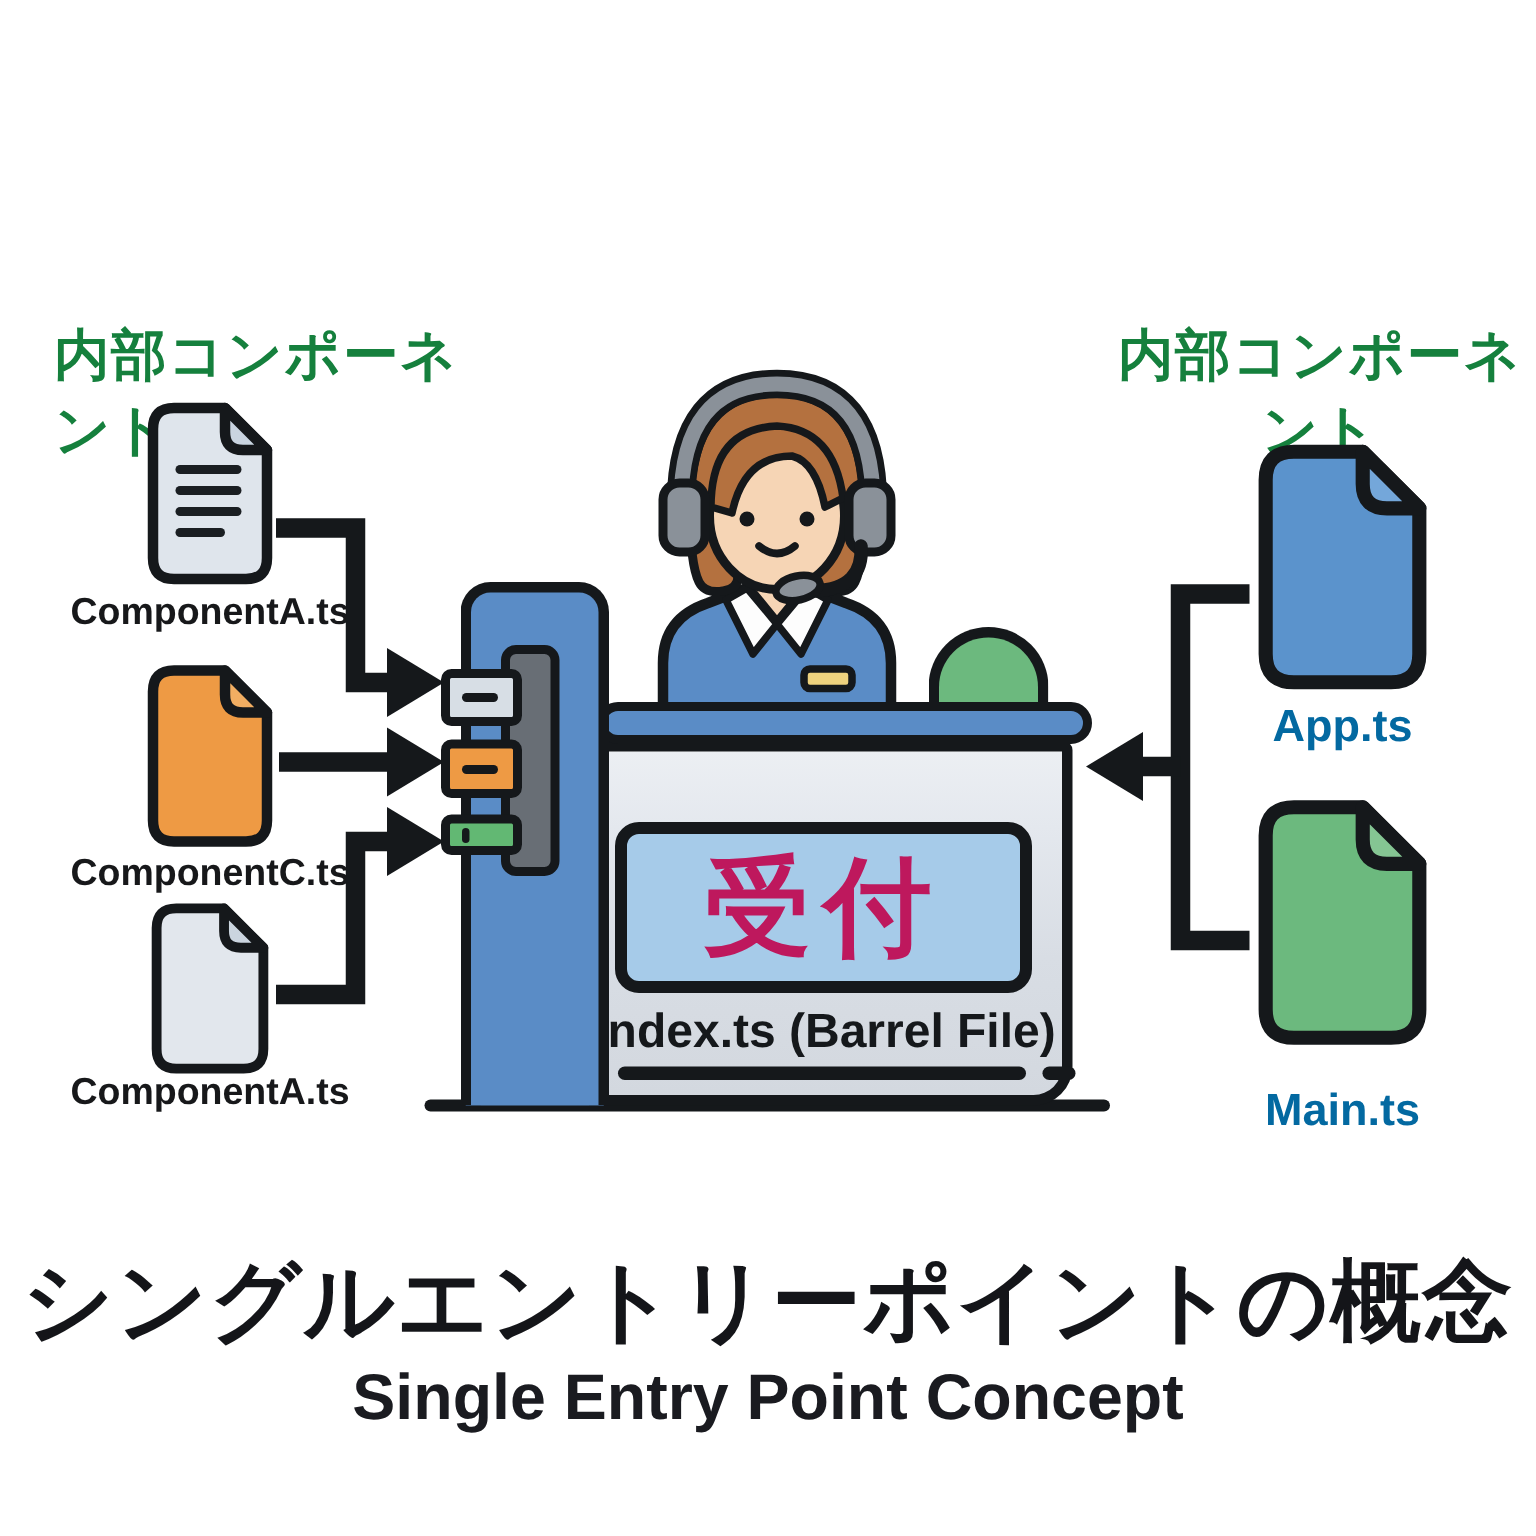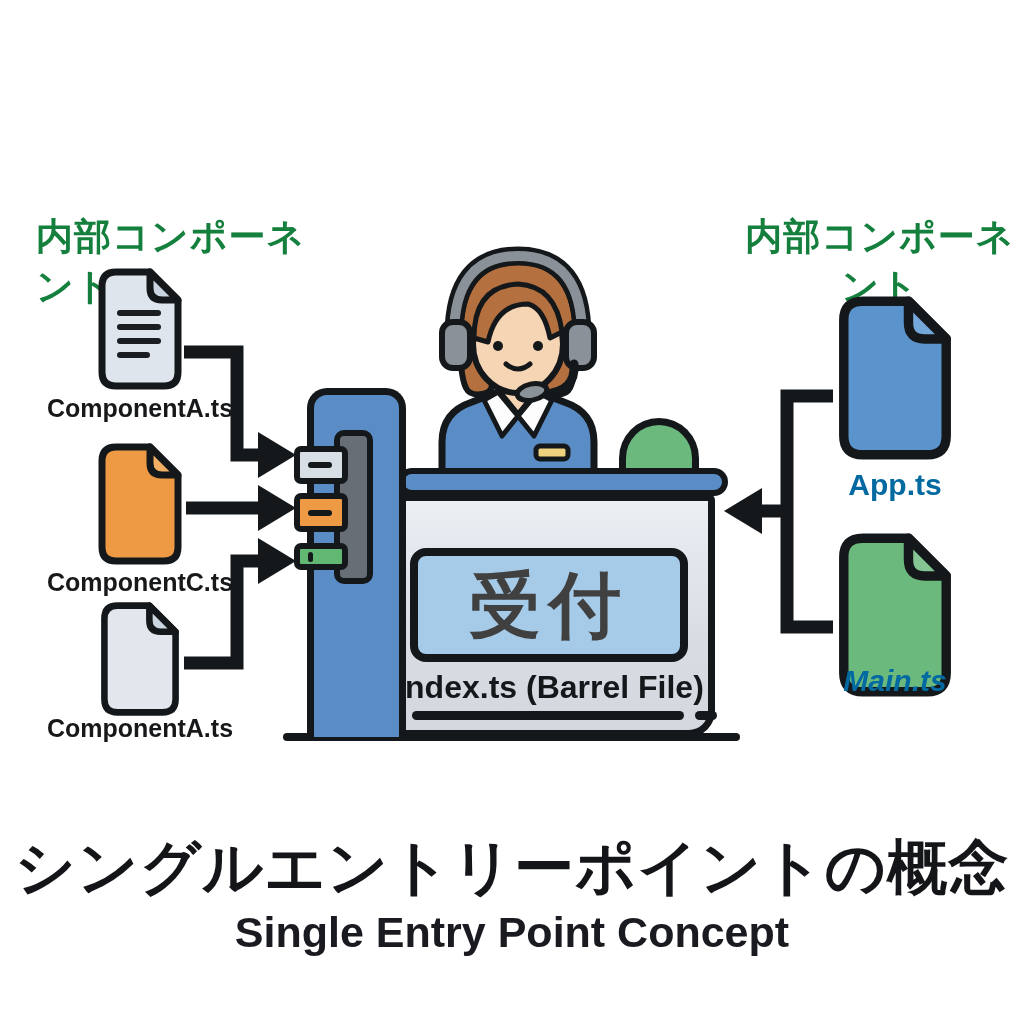--- a/index.html
+++ b/index.html
@@ -19,21 +19,21 @@
     border:7px solid #15181b;border-radius:4px 6px 26px 6px;z-index:3;}
   .counter{left:398px;top:468px;width:330px;height:28px;box-sizing:border-box;
     background:#5a8cc6;border:6px solid #15181b;border-radius:14px;z-index:4;}
   .panel{left:334px;top:430px;width:39px;height:154px;box-sizing:border-box;
     background:#686e75;border:6px solid #15181b;border-radius:10px;z-index:6;}
   .tab{box-sizing:border-box;border:6px solid #15181b;border-radius:7px;z-index:7;}
   .tab .dash{position:absolute;background:#15181b;border-radius:3px;}
   .sign{position:absolute;left:23px;top:47px;width:278px;height:114px;box-sizing:border-box;
     background:#a6cbe9;border:8px solid #15181b;border-radius:16px;
     display:flex;align-items:center;justify-content:center;}
-  .sign-text{font-size:72px;font-weight:bold;color:#404040;letter-spacing:8px;line-height:1;}
+  .sign-text{font-size:72px;font-weight:bold;color:#be185d;letter-spacing:8px;line-height:1;}
   .desk-caption{position:absolute;left:8px;top:168px;width:310px;text-align:center;
     font-size:32px;font-weight:bold;color:#15181b;}
   .desk-line{position:absolute;top:210px;height:9px;background:#15181b;border-radius:5px;}
   .bell{left:619px;top:418px;width:80px;height:56px;box-sizing:border-box;background:#6cb97e;
     border:7px solid #15181b;border-bottom:none;border-radius:40px 40px 0 0;z-index:1;}
   .ground{left:283px;top:733px;width:457px;height:8px;background:#15181b;border-radius:4px;z-index:2;}
   .title-jp{left:0;top:828px;width:1024px;text-align:center;font-size:60px;font-weight:bold;
     color:#141519;letter-spacing:1px;}
   .title-en{left:0;top:908px;width:1024px;text-align:center;font-size:43px;font-weight:bold;color:#1a1b20;}
   svg{display:block;}
@@ -83,21 +83,21 @@
     </g>
   </svg>
   <div class="abs file-label-lg" style="left:775px;top:468px;">App.ts</div>
 
   <svg class="abs" style="left:833px;top:530px;" width="124" height="170" viewBox="0 0 92 126">
     <g stroke="#15181b" stroke-width="7" stroke-linejoin="round">
       <path d="M 8,20 Q 8,6 22,6 L 56,6 L 84,34 L 84,106 Q 84,120 70,120 L 22,120 Q 8,120 8,106 Z" fill="#6cb97e"></path>
       <path d="M 56,6 L 56,22 Q 56,34 68,34 L 84,34 Z" fill="#85c593"></path>
     </g>
   </svg>
-  <div class="abs file-label-lg" style="left:775px;top:664px;font-style:italic;">Main.ts</div>
+  <div class="abs file-label-lg" style="left:775px;top:724px;">Main.ts</div>
 
   <svg class="abs" style="left:430px;top:246px;z-index:1;" width="176" height="236" viewBox="0 0 176 236">
     <g stroke="#15181b" stroke-linejoin="round" stroke-linecap="round">
       <path d="M 12,236 L 12,196 Q 12,166 42,156 L 68,146 L 88,170 L 108,146 L 134,156 Q 164,166 164,196 L 164,236 Z" fill="#5a8cc6" stroke-width="7"></path>
       <path d="M 70,132 L 106,132 L 106,146 L 88,168 L 70,146 Z" fill="#f6d5b5" stroke-width="5"></path>
       <path d="M 68,146 L 88,170 L 72,190 L 54,154 Z" fill="#fdfdfd" stroke-width="5"></path>
       <path d="M 108,146 L 88,170 L 104,190 L 122,154 Z" fill="#fdfdfd" stroke-width="5"></path>
       <rect x="106" y="200" width="32" height="13" rx="4" fill="#eed27e" stroke-width="5"></rect>
       <path d="M 30,92 Q 30,16 88,16 Q 146,16 146,92 Q 146,130 140,142 Q 136,150 124,148 Q 114,147 114,138 L 114,92 L 62,92 L 62,138 Q 62,147 52,148 Q 40,150 36,142 Q 30,130 30,92 Z" fill="#b4713f" stroke-width="6"></path>
       <ellipse cx="88" cy="98" rx="45" ry="49" fill="#f6d5b5" stroke-width="6"></ellipse>

